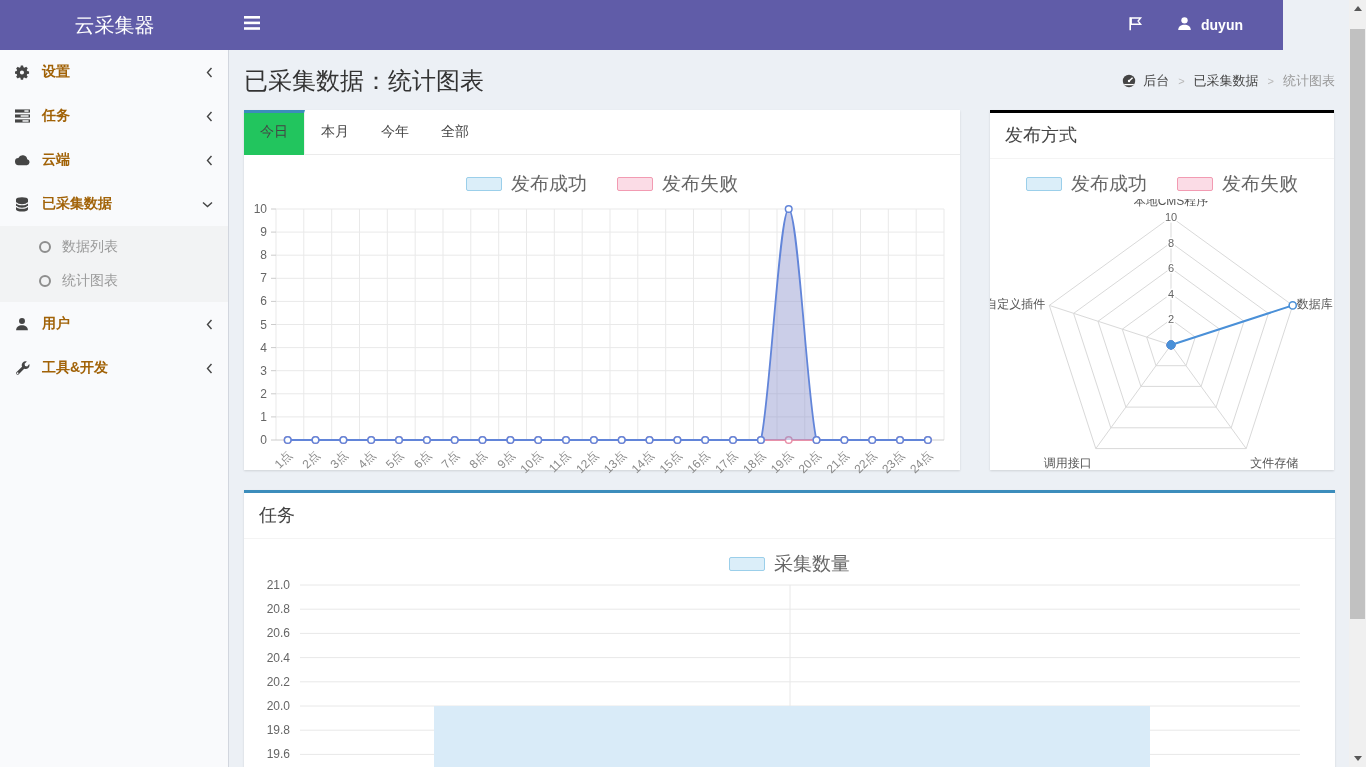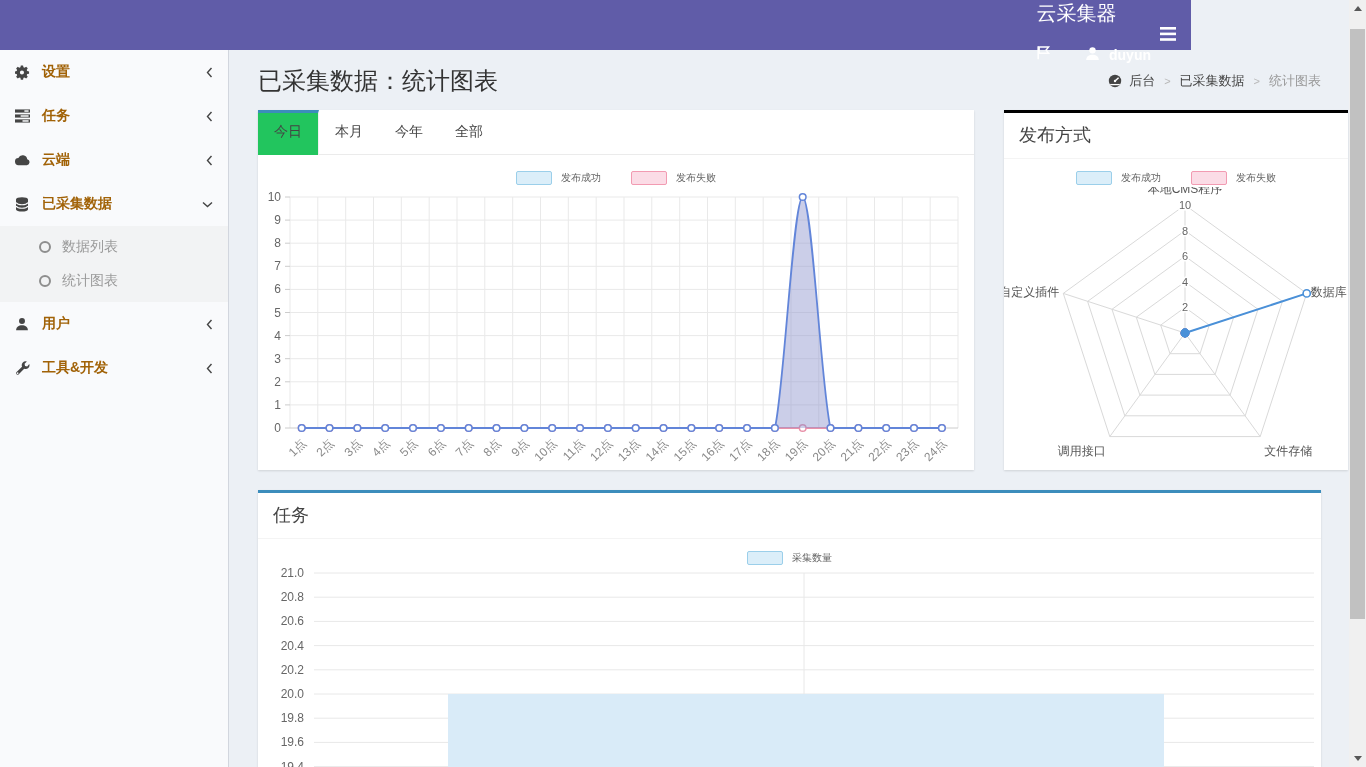--- a/index.html
+++ b/index.html
@@ -2,57 +2,57 @@
 <html><head>
 <meta charset="utf-8">
 <style>
   * { box-sizing: border-box; }
   html,body { margin:0; padding:0; }
   body {
     width:1366px; height:767px; overflow:hidden; position:relative;
     font-family:"Liberation Sans", sans-serif; background:#ecf0f5; color:#444;
   }
   
-  .navbar { position:absolute; top:0; left:0; width:1191px; height:50px; background:#605ca8; display:flex; align-items:flex-end; z-index:5;flex-direction:column; }
+  .navbar { position:absolute; top:0; left:0; width:1283px; height:50px; background:#605ca8; display:flex; align-items:center; z-index:5; }
   .brand { width:229px; display:flex; align-items:center; justify-content:center; color:#fff; font-size:20px; font-weight:400; }
   .hamburger { width:46px; display:flex; align-items:center; justify-content:center; cursor:pointer; }
   .nav-right { margin-left:auto; display:flex; align-items:center; gap:34px; padding-right:40px; }
   .nav-flag { display:flex; align-items:center; cursor:pointer; }
   .nav-user { display:flex; align-items:center; gap:9px; color:#fff; font-size:14px; font-weight:700; cursor:pointer; }
   
   .sidebar { position:absolute; top:50px; left:0; width:229px; bottom:0; background:#f9fafc; border-right:1px solid #d2d6de; }
   .menu-item { display:flex; align-items:center; padding:13px 15px; font-size:14px; font-weight:700; color:#a16207; cursor:pointer; }
   .menu-icon { width:27px; display:flex; align-items:center; color:#454545; }
   .menu-label { flex:1; }
   .chev { display:flex; align-items:center; }
   .submenu { background:#f2f3f4; padding:4px 8px; }
   .submenu-item { display:flex; align-items:center; padding:8px 15px 8px 31px; font-size:14px; color:#9a9a9a; cursor:pointer; }
   .circle-o { width:12px; height:12px; border:2px solid #8e8e8e; border-radius:50%; margin-right:11px; flex:none; }
   
-  .content { position:absolute; left:230px; top:50px; right:17px; bottom:0; background:#ecf0f5; padding:13px 28px; overflow:hidden; }
+  .content { position:absolute; left:230px; top:50px; right:17px; bottom:0; background:#ecf0f5; padding:13px 14px; overflow:hidden; }
   .page-header { display:flex; align-items:center; justify-content:space-between; margin-top:2px; }
   .page-title { margin:0; font-size:24px; font-weight:400; color:#333; }
   .breadcrumb { display:flex; align-items:center; gap:9px; font-size:13px; }
   .crumb { color:#444; cursor:pointer; }
   .crumb.current { color:#999; cursor:default; }
   .crumb-sep { color:#b8b8b8; font-size:11px; }
   .bc-icon { display:flex; align-items:center; margin-right:-2px; }
   .row1 { display:flex; gap:30px; margin-top:13px; }
   .panel { background:#fff; box-shadow:0 1px 2px rgba(0,0,0,0.12); }
   .line-panel { width:716px; height:360px; }
   .radar-panel { width:344px; height:360px; border-top:3px solid #000000; }
   .tasks-panel { margin-top:20px; height:600px; border-top:3px solid #3c8dbc; }
   
   .tab-bar { display:flex; height:45px; border-bottom:1px solid #ebebeb; }
   .tab { padding:13px 16px 0; font-size:14px; color:#444; cursor:pointer; }
   .tab.active { border-top:3px solid #3c8dbc; border-right:1px solid #f0f0f0; padding-top:10px; background:#22c55e; height:45px; }
   .panel-header { padding:10px 15px 11px; font-size:18px; color:#444; border-bottom:1px solid #f4f4f4; }
   
   .legend-row { display:flex; justify-content:center; align-items:center; gap:30px; margin-top:16px; }
-  .legend-item { display:flex; align-items:center; gap:9px; font-size:10px; color:#666; cursor:pointer; }
+  .legend-item { display:flex; align-items:center; gap:9px; font-size:19px; color:#666; cursor:pointer; }
   .legend-swatch { width:36px; height:14px; border:1px solid #999; border-radius:2px; }
   .radar-panel .legend-row { margin-top:12px; }
   .tasks-panel .legend-row { margin-top:12px; }
   svg.chart { display:block; }
   #line-svg { margin-top:6px; }
   #radar-svg { margin-top:2px; }
   #bar-svg { margin-top:2px; }
   
   .scrollbar { position:absolute; top:0; right:0; width:17px; height:767px; background:#f0f0f0; z-index:10; }
   .scroll-thumb { position:absolute; left:1px; right:1px; top:29px; height:590px; background:#c1c1c1; cursor:pointer; }

